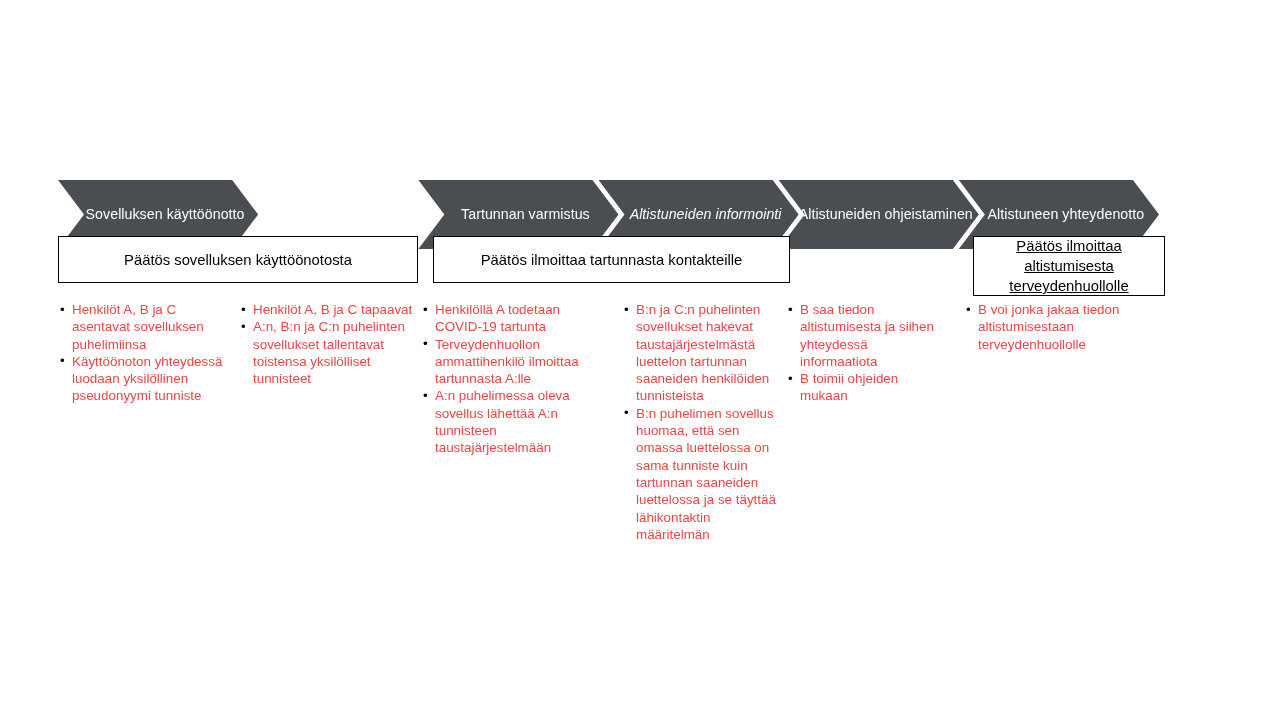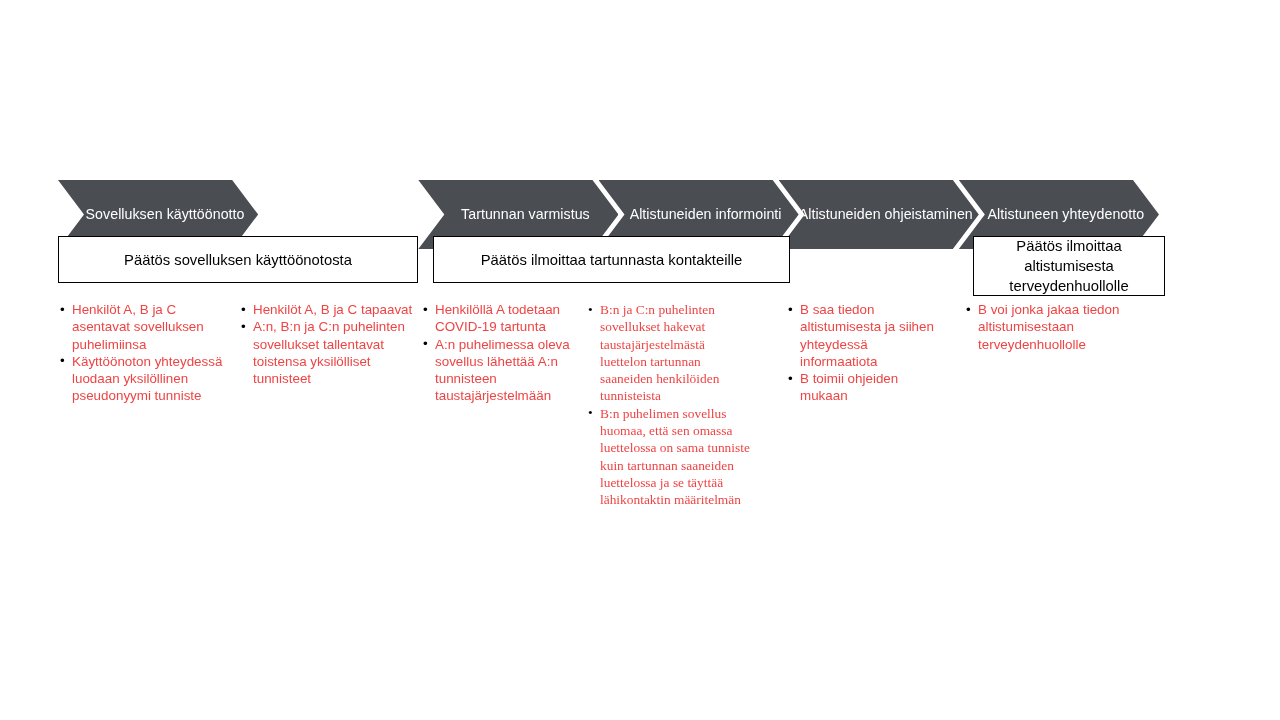--- a/index.html
+++ b/index.html
@@ -58,21 +58,21 @@
   }
   .decision-box .dtext {
     font-size: 14.8px;
     line-height: 20px;
     color: #000000;
     padding: 0 6px;
   }
 
   #decision-box-1 { left: 58px;  top: 236px; width: 360px; height: 47px; }
   #decision-box-2 { left: 433px; top: 236px; width: 357px; height: 47px; }
-  #decision-box-3 { left: 973px; top: 236px; width: 192px; height: 60px; }
+  #decision-box-3 { left: 973px; top: 236px; width: 192px; height: 60px; text-decoration: underline; }
 
   
   .bullet-col {
     position: absolute;
     top: 301px;
   }
   .bullet-list {
     margin: 0;
     padding: 0;
     list-style: none;
@@ -90,35 +90,35 @@
     left: 0;
     top: -0.5px;
     font-size: 13.4px;
     line-height: 17.3px;
     color: #000000;
   }
 
   #bullet-col-1 { left: 60px;  width: 170px; }
   #bullet-col-2 { left: 241px; width: 175px; }
   #bullet-col-3 { left: 423px; width: 172px; }
-  #bullet-col-4 { left: 588px; width: 162px; font-family: Liberation Serif, serif; }
+  #bullet-col-4 { left: 624px; width: 162px; }
   #bullet-col-5 { left: 788px; width: 160px; }
   #bullet-col-6 { left: 966px; width: 160px; }
 </style>
 </head>
 <body>
 
 <div id="chevron-band">
     <div class="chevron" style="left: 0px; width: 200.167px; clip-path: polygon(0% 0%, 87.0108% 0%, 100% 50%, 87.0108% 100%, 0% 100%, 12.9892% 50%);">
       <div class="chev-label">Sovelluksen käyttöönotto</div>
     </div>
     <div class="chevron" style="left: 360.333px; width: 200.167px; clip-path: polygon(0% 0%, 87.0108% 0%, 100% 50%, 87.0108% 100%, 0% 100%, 12.9892% 50%);">
       <div class="chev-label">Tartunnan varmistus</div>
     </div>
-    <div class="chevron" style="left: 540.5px; width: 200.167px; clip-path: polygon(0% 0%, 87.0108% 0%, 100% 50%, 87.0108% 100%, 0% 100%, 12.9892% 50%);">
+    <div class="chevron" style="left: 540.5px; width: 200.167px; clip-path: polygon(0% 0%, 87.0108% 0%, 100% 50%, 87.0108% 100%, 0% 100%, 12.9892% 50%); font-style: italic;">
       <div class="chev-label">Altistuneiden informointi</div>
     </div>
     <div class="chevron" style="left: 720.667px; width: 200.167px; clip-path: polygon(0% 0%, 87.0108% 0%, 100% 50%, 87.0108% 100%, 0% 100%, 12.9892% 50%);">
       <div class="chev-label">Altistuneiden ohjeistaminen</div>
     </div>
     <div class="chevron" style="left: 900.833px; width: 200.167px; clip-path: polygon(0% 0%, 87.0108% 0%, 100% 50%, 87.0108% 100%, 0% 100%, 12.9892% 50%);">
       <div class="chev-label">Altistuneen yhteydenotto</div>
     </div>
   </div>
 
@@ -142,20 +142,21 @@
 <div class="bullet-col" id="bullet-col-2">
   <ul class="bullet-list">
     <li class="bullet-item">Henkilöt A, B ja C tapaavat</li>
     <li class="bullet-item">A:n, B:n ja C:n puhelinten sovellukset tallentavat toistensa yksilölliset tunnisteet</li>
   </ul>
 </div>
 
 <div class="bullet-col" id="bullet-col-3">
   <ul class="bullet-list">
     <li class="bullet-item">Henkilöllä A todetaan COVID-19 tartunta</li>
+    <li class="bullet-item">Terveydenhuollon ammattihenkilö ilmoittaa tartunnasta A:lle</li>
     <li class="bullet-item">A:n puhelimessa oleva sovellus lähettää A:n tunnisteen taustajärjestelmään</li>
   </ul>
 </div>
 
 <div class="bullet-col" id="bullet-col-4">
   <ul class="bullet-list">
     <li class="bullet-item">B:n ja C:n puhelinten sovellukset hakevat taustajärjestelmästä luettelon tartunnan saaneiden henkilöiden tunnisteista</li>
     <li class="bullet-item">B:n puhelimen sovellus huomaa, että sen omassa luettelossa on sama tunniste kuin tartunnan saaneiden luettelossa ja se täyttää lähikontaktin määritelmän</li>
   </ul>
 </div>

